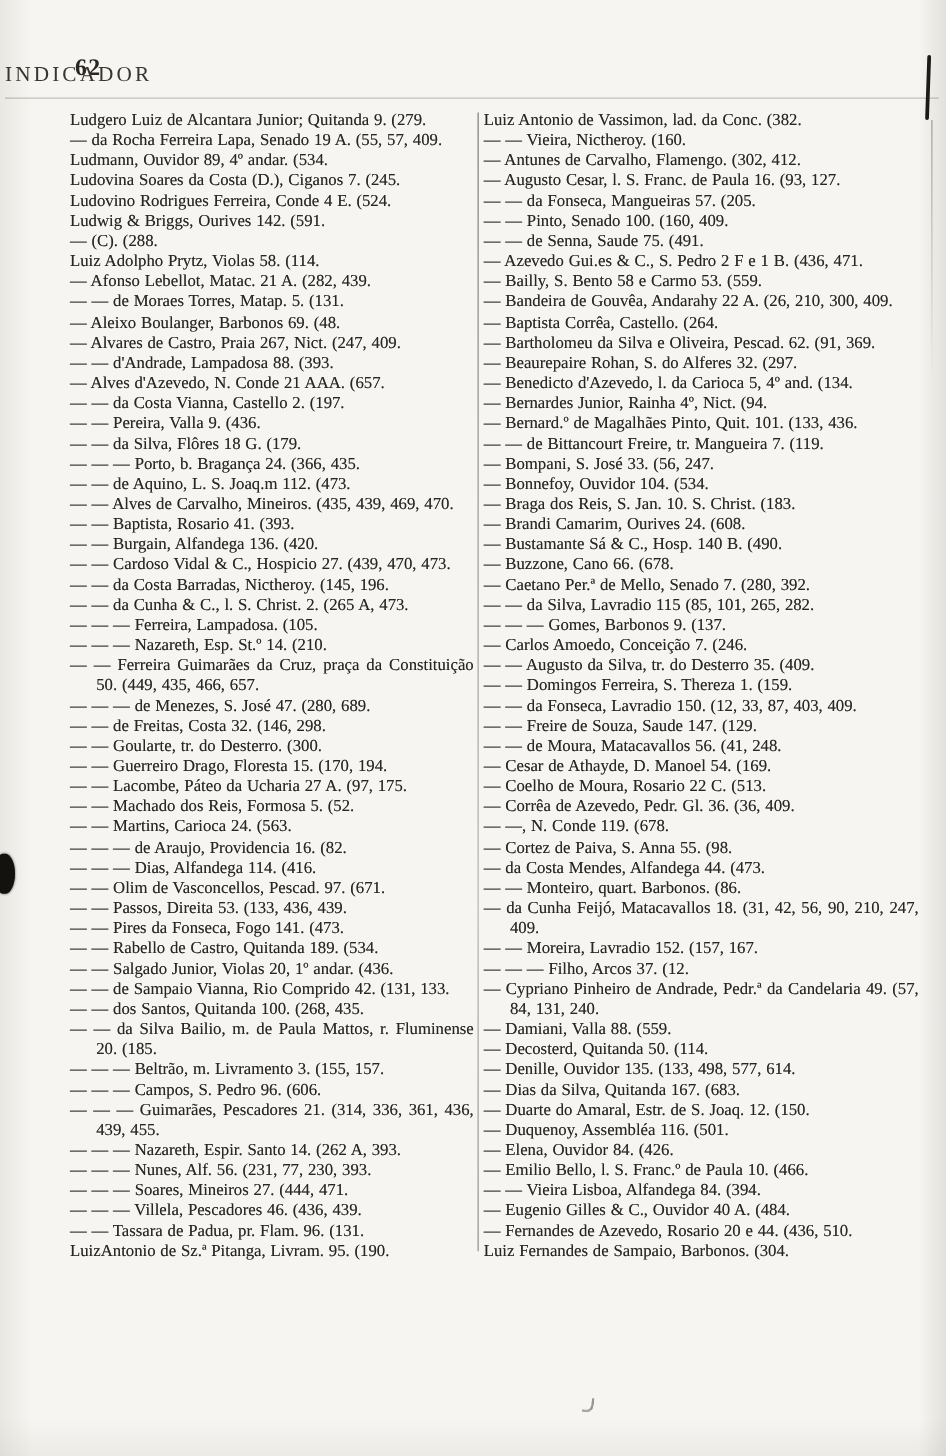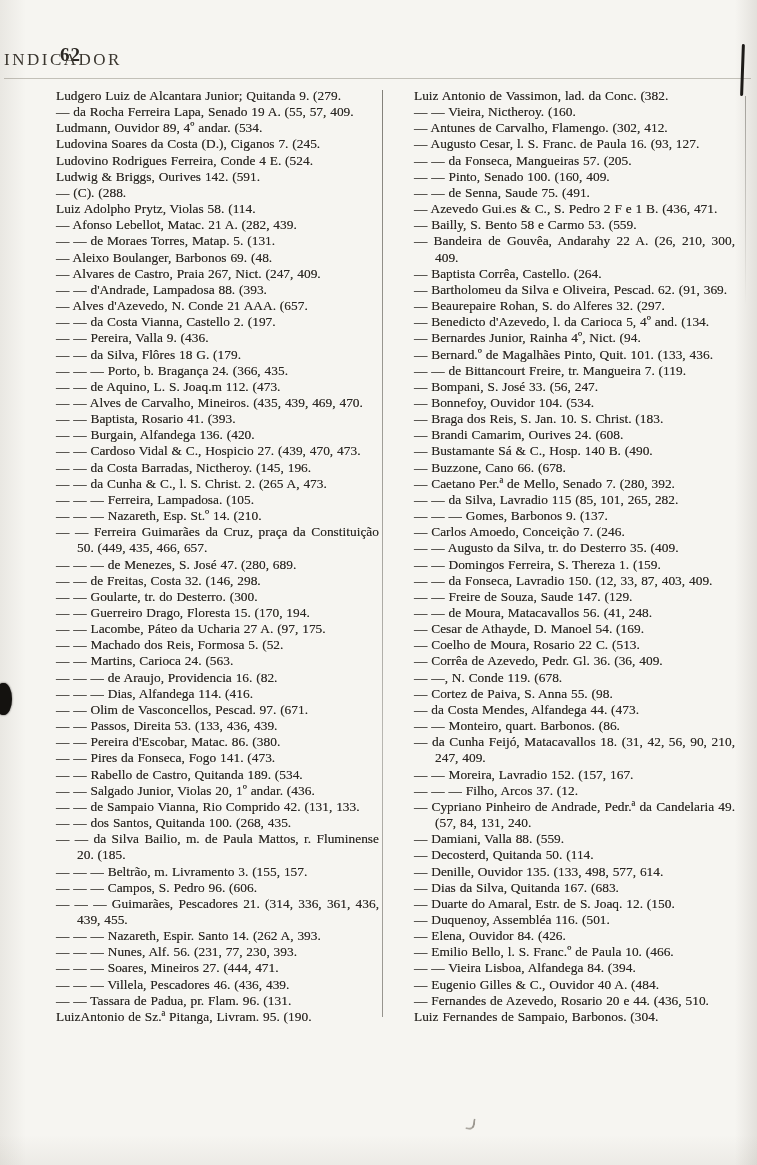--- a/index.html
+++ b/index.html
@@ -40,21 +40,21 @@
     letter-spacing: 2.5px;
     color: #3a362f;
   }
   .columns {
     display: flex;
     align-items: stretch;
     padding: 9px 22px 0 56px;
   }
   .column { min-width: 0; }
   .column.left  { width: 323px; padding-right: 3px; }
-  .column.right { flex: 1; padding-left: 4px; margin-left: 27px; }
+  .column.right { flex: 1; padding-left: 4px; }
   .col-divider {
     width: 1px;
     background: linear-gradient(rgba(70,66,58,0.65), rgba(70,66,58,0.35) 70%, rgba(70,66,58,0.55));
     margin: 2px 0 8px 0;
   }
   .entry {
     margin: 0;
     font-size: 13.4px;
     line-height: 16.15px;
     text-align: justify;
@@ -140,21 +140,20 @@
         <p class="entry">— — de Freitas, Costa 32. (146, 298.</p>
         <p class="entry">— — Goularte, tr. do Desterro. (300.</p>
         <p class="entry">— — Guerreiro Drago, Floresta 15. (170, 194.</p>
         <p class="entry">— — Lacombe, Páteo da Ucharia 27 A. (97, 175.</p>
         <p class="entry">— — Machado dos Reis, Formosa 5. (52.</p>
         <p class="entry">— — Martins, Carioca 24. (563.</p>
         <p class="entry">— — — de Araujo, Providencia 16. (82.</p>
         <p class="entry">— — — Dias, Alfandega 114. (416.</p>
         <p class="entry">— — Olim de Vasconcellos, Pescad. 97. (671.</p>
         <p class="entry">— — Passos, Direita 53. (133, 436, 439.</p>
-        <p class="entry">— — Pereira d'Escobar, Matac. 86. (380.</p>
         <p class="entry">— — Pires da Fonseca, Fogo 141. (473.</p>
         <p class="entry">— — Rabello de Castro, Quitanda 189. (534.</p>
         <p class="entry">— — Salgado Junior, Violas 20, 1º andar. (436.</p>
         <p class="entry">— — de Sampaio Vianna, Rio Comprido 42. (131, 133.</p>
         <p class="entry">— — dos Santos, Quitanda 100. (268, 435.</p>
         <p class="entry">— — da Silva Bailio, m. de Paula Mattos, r. Fluminense 20. (185.</p>
         <p class="entry">— — — Beltrão, m. Livramento 3. (155, 157.</p>
         <p class="entry">— — — Campos, S. Pedro 96. (606.</p>
         <p class="entry">— — — Guimarães, Pescadores 21. (314, 336, 361, 436, 439, 455.</p>
         <p class="entry">— — — Nazareth, Espir. Santo 14. (262 A, 393.</p>

